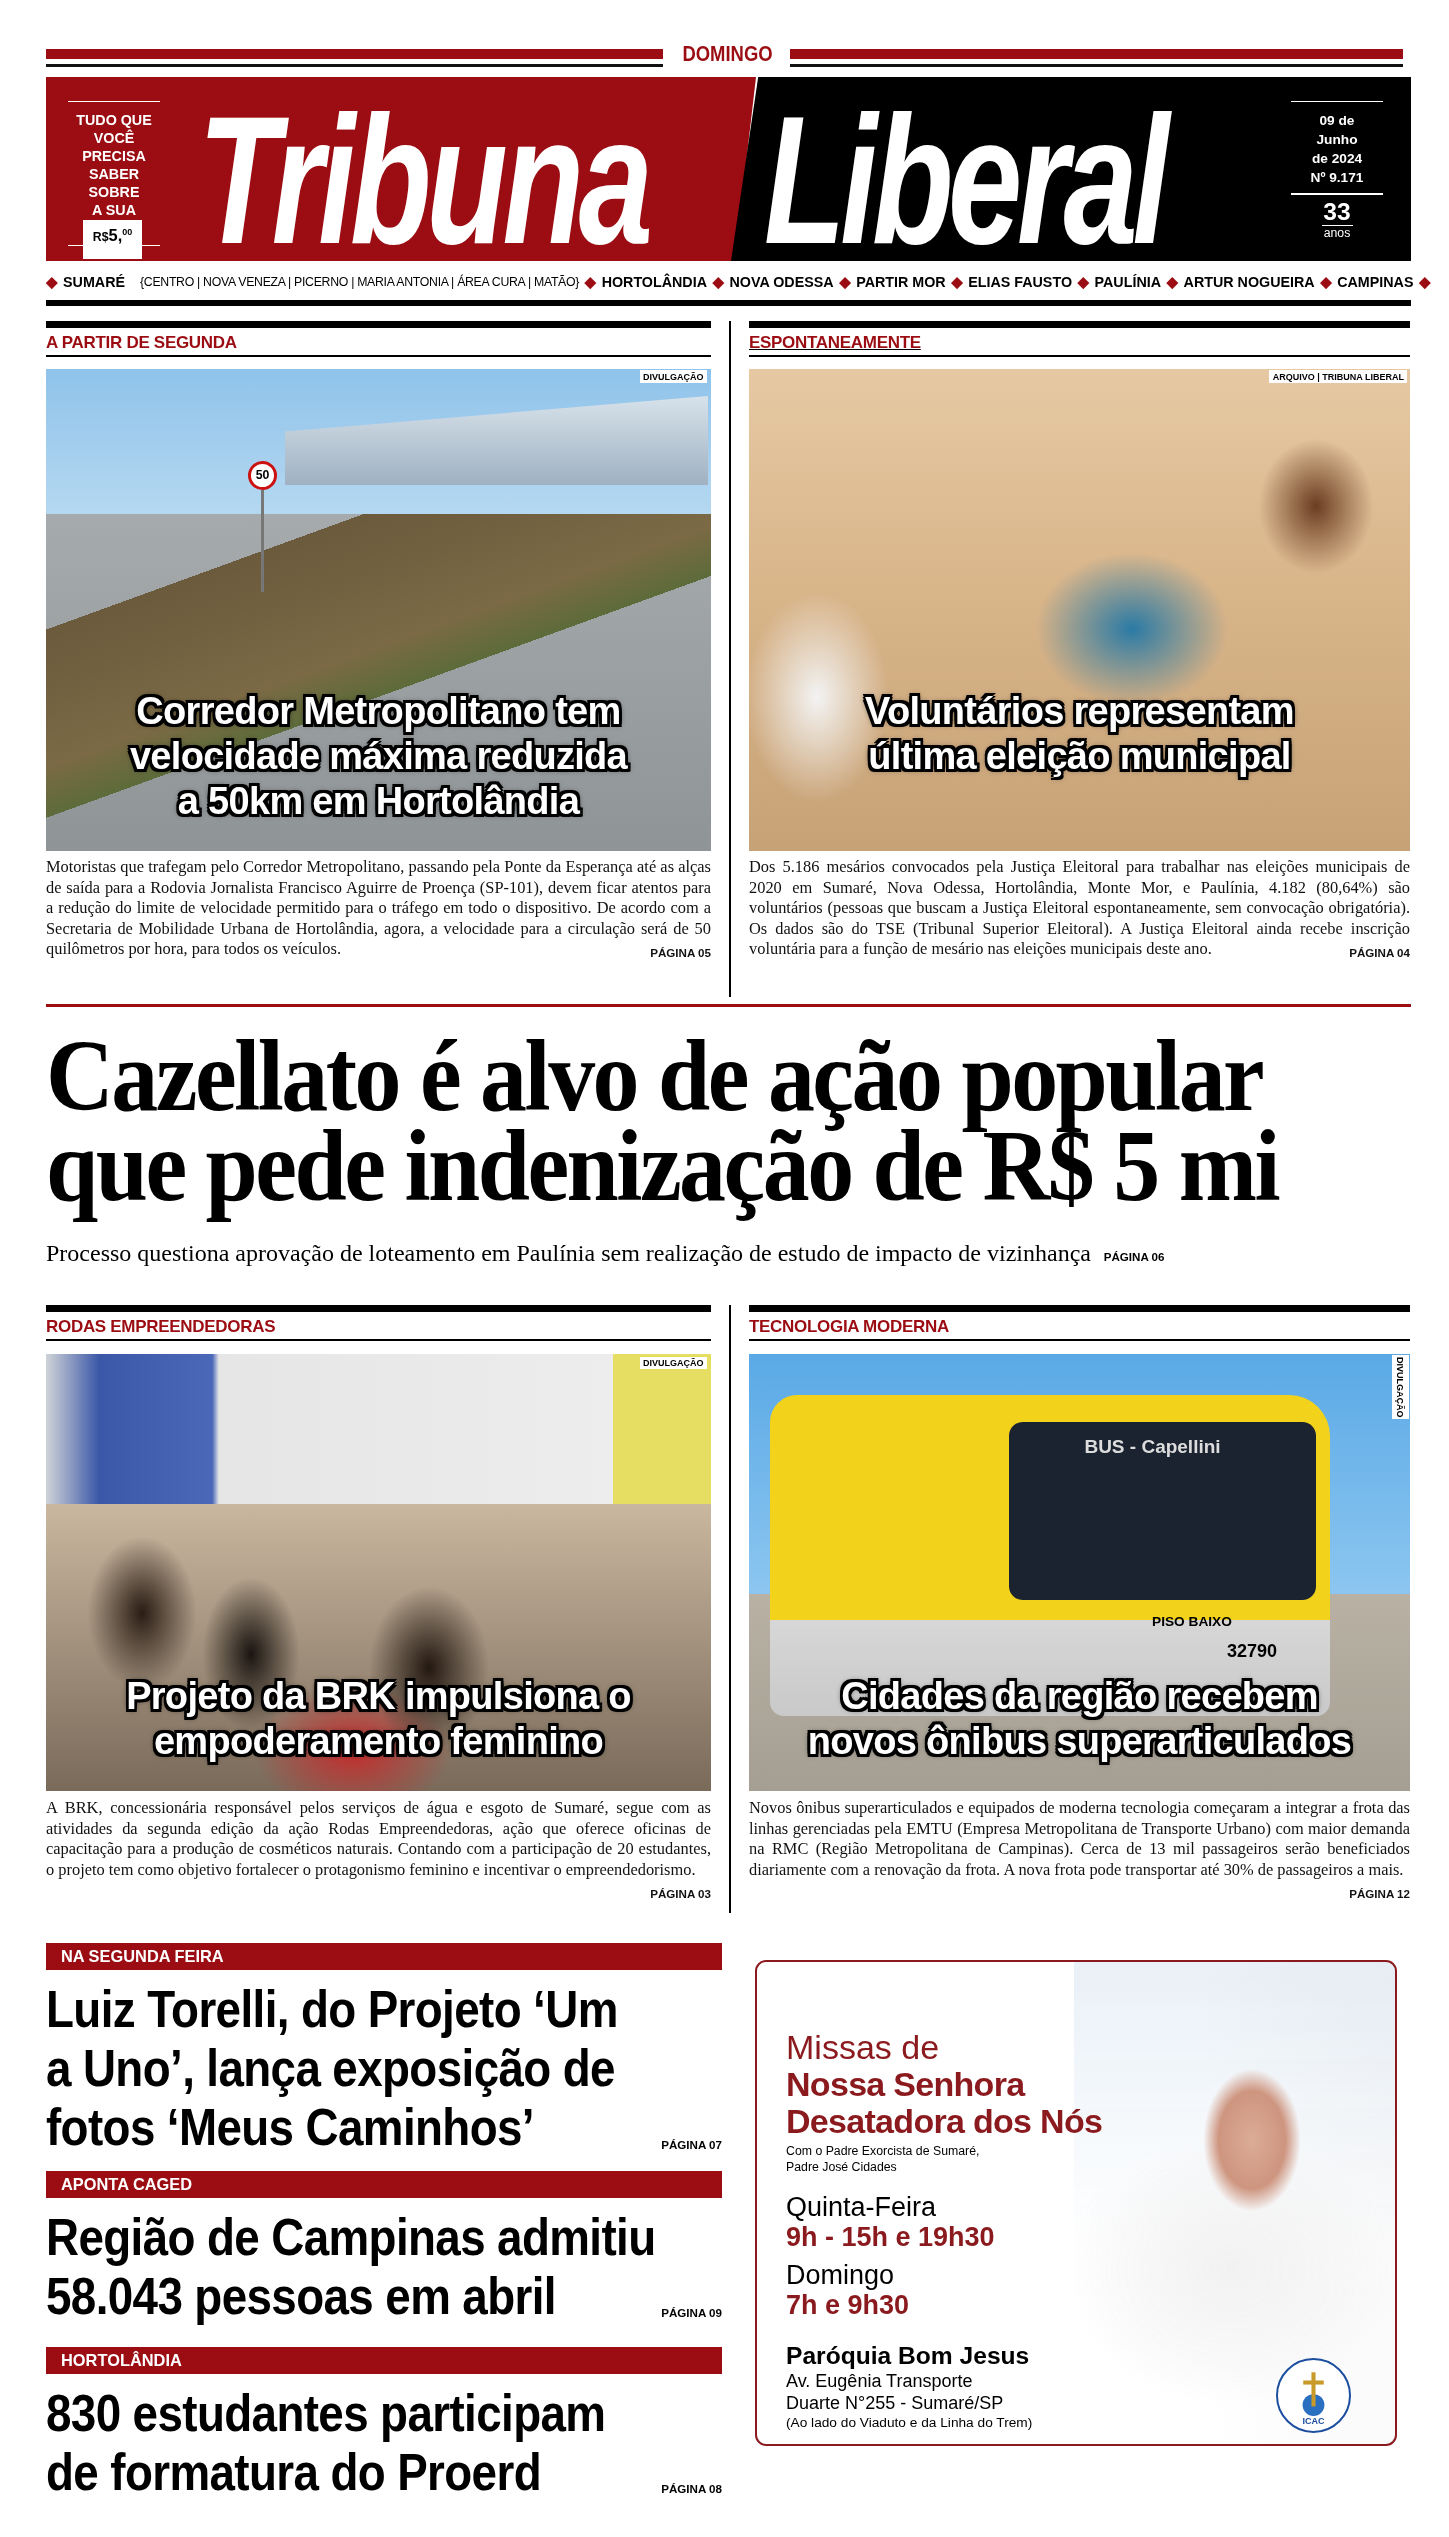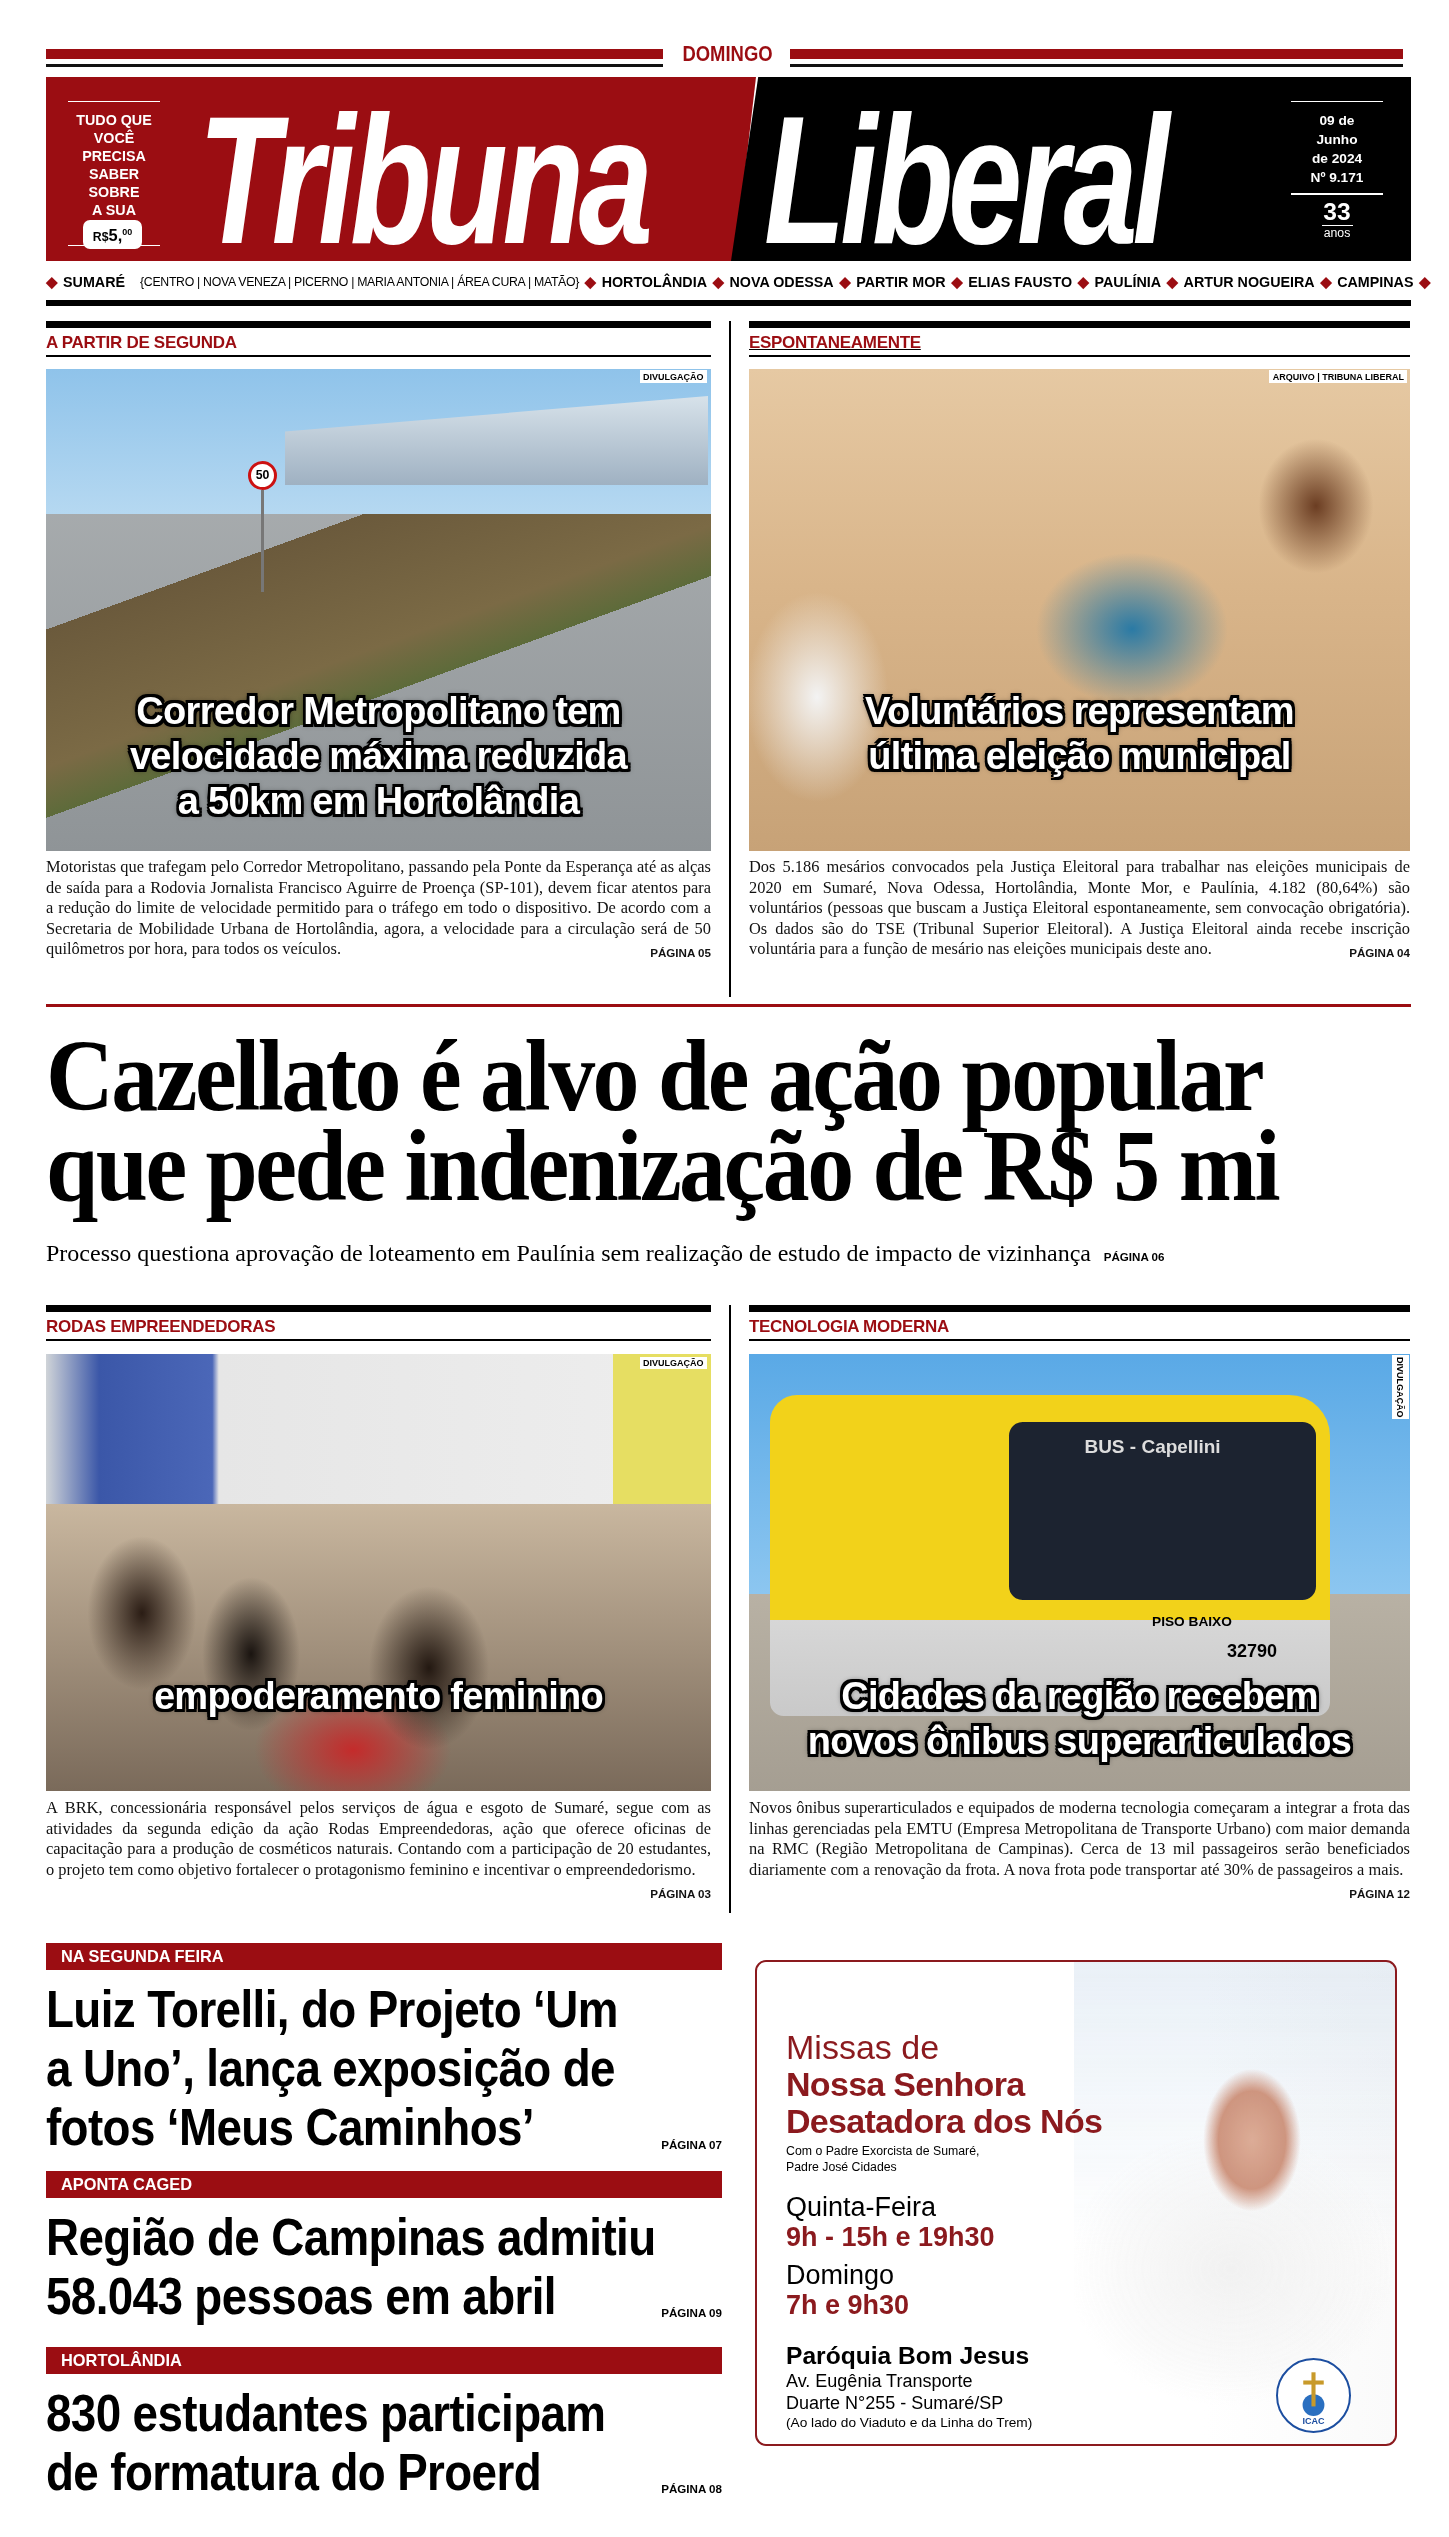--- a/index.html
+++ b/index.html
@@ -14,21 +14,21 @@
   .day-bar-right { left: 790px; top: 49px; width: 613px; height: 9.6px; background: var(--red); }
   .day-bar-right2 { left: 790px; top: 64px; width: 613px; height: 2.7px; background: #111; }
   .day-label { left: 669px; top: 41px; width: 117px; text-align: center; font-weight: 700; font-size: 22.5px; color: var(--red); letter-spacing: 0px; transform: scaleX(0.82); }
 
   
   .mast-red { left: 46px; top: 77px; width: 710px; height: 184px; background: var(--red); clip-path: polygon(0 0, 100% 0, 97% 100%, 0 100%); }
   .mast-black { left: 731px; top: 77px; width: 680px; height: 184px; background: #000; clip-path: polygon(4% 0, 100% 0, 100% 100%, 0 100%); }
   .tagline { left: 68px; top: 101px; width: 92px; color: #fff; text-align: center; font-weight: 700; font-size: 14.3px; line-height: 18px; }
   .tagline .rule { height: 1.4px; background: #fff; margin: 0 0 8.2px 0; }
   .tagline .rule.b { margin: 8.2px 0 0 0; }
-  .price { left: 83px; top: 220px; width: 59px; height: 29px; background: #fff; color: #000; font-weight: 700; font-size: 16.4px; text-align: center; line-height: 24.6px; border-radius: 7px; }
+  .price { left: 83px; top: 220px; width: 59px; height: 39px; background: #fff; color: #000; font-weight: 700; font-size: 16.4px; text-align: center; line-height: 24.6px; }
   .logo-word { font-family: "Liberation Sans", sans-serif; font-weight: 700; font-style: italic; color: #fff; font-size: 171px; line-height: 1; letter-spacing: -6.8px; transform-origin: left top; }
   .logo-tribuna { left: 198px; top: 89px; transform: scaleX(0.78) scaleY(1.06); }
   .logo-liberal { left: 764px; top: 89px; transform: scaleX(0.78) scaleY(1.06); }
   .mast-info { left: 1291px; top: 101px; width: 92px; color: #fff; text-align: center; font-weight: 700; font-size: 13.7px; line-height: 19px; }
   .mast-info .rule { height: 1.4px; background: #fff; }
   .mast-info .rule.t { margin-bottom: 8.2px; }
   .mast-info .rule.b { margin-top: 6.8px; }
   .years-num { font-size: 24.6px; line-height: 26px; margin-top: 4.1px; }
   .years-line { width: 31px; height: 1.4px; background: #fff; margin: 0 auto; }
   .years-lbl { font-weight: 400; font-size: 12.3px; line-height: 15px; }
@@ -217,20 +217,21 @@
   <div class="abs" style="left:567px; top:0; width:98px; height:164px; background:#e6de62;"></div>
   <div class="abs" style="left:0; top:150px; width:665px; height:287px;
     background:
       radial-gradient(ellipse 61px 96px at 205px 150px, #1a1410 0%, rgba(26,20,16,0) 80%),
       radial-gradient(ellipse 75px 102px at 383px 164px, #231811 0%, rgba(35,24,17,0) 80%),
       radial-gradient(ellipse 68px 96px at 96px 109px, #2a1c14 0%, rgba(42,28,20,0) 80%),
       radial-gradient(ellipse 123px 82px at 307px 246px, #c42b2b 0%, rgba(196,43,43,0) 80%),
       linear-gradient(180deg, #c9b79f 0%, #7a6a5a 100%);"></div>
   <div class="credit" style="right:4.1px; top:2.7px;">DIVULGAÇÃO</div>
   <div class="overlay-title" style="top:320px;">
+    <div>Projeto da BRK impulsiona o</div>
     <div>empoderamento feminino</div>
   </div>
 </div>
 <div class="abs body-text" style="left:46px; top:1798px; width:665px;">
   <span>A BRK, concessionária responsável pelos serviços de água e esgoto de Sumaré, segue com as atividades da segunda edição da ação Rodas Empreendedoras, ação que oferece oficinas de capacitação para a produção de cosméticos naturais. Contando com a participação de 20 estudantes, o projeto tem como objetivo fortalecer o protagonismo feminino e incentivar o empreendedorismo.</span>
   <span class="page-ref">PÁGINA 03</span>
 </div>
 
 <div class="abs" style="left:749px; top:1305px; width:661px;">
   <div class="sec-rule-top"></div>

